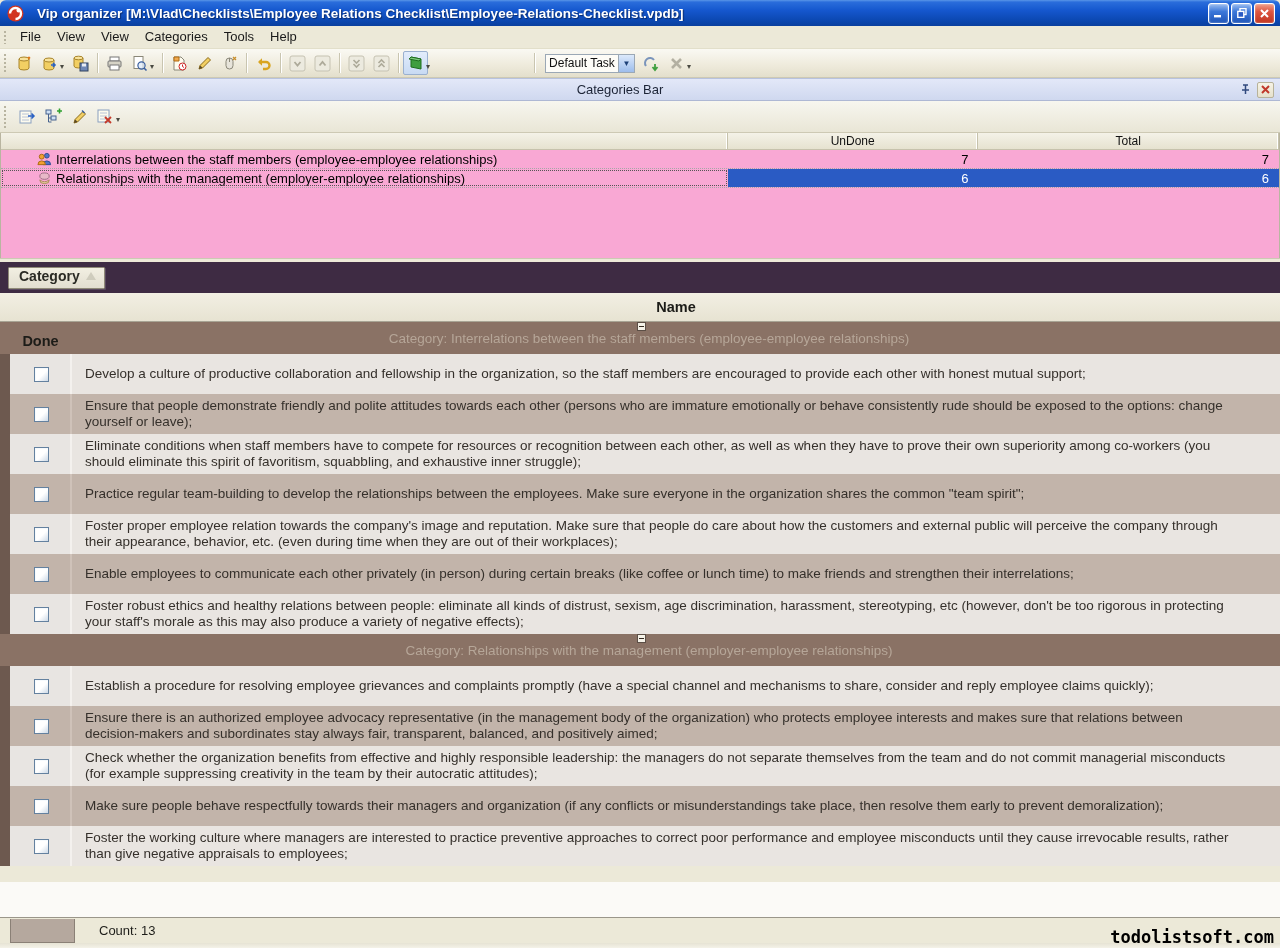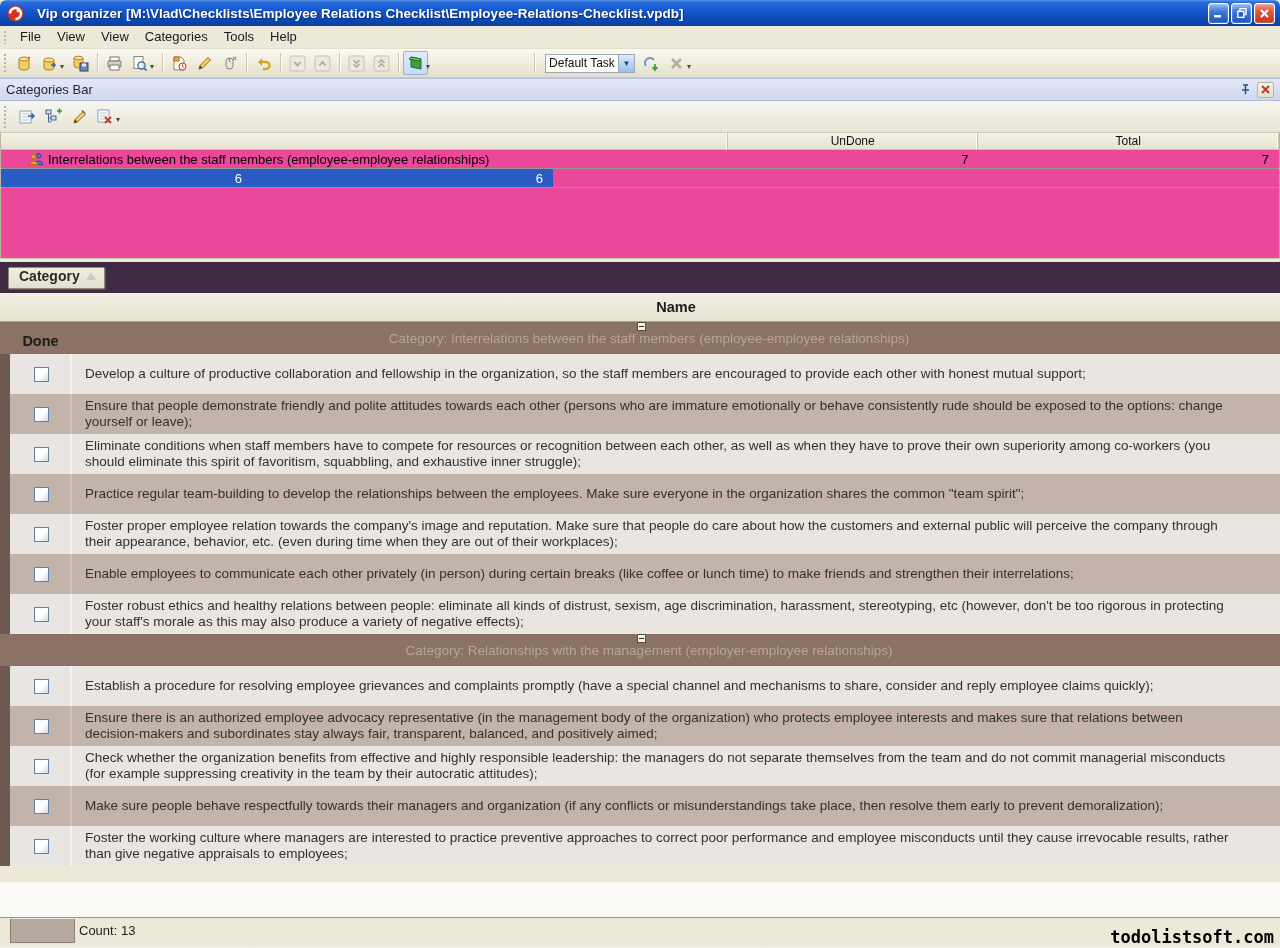--- a/index.html
+++ b/index.html
@@ -57,40 +57,40 @@
   .combo .combo-arrow {
     width:16px; height:17px; background:linear-gradient(#dce9fb,#9dbdec);
     border-left:1px solid #9ba8b5; display:flex; align-items:center; justify-content:center;
     font-size:8px; color:#1b3f77;
   }
 
   
   .catbar-header {
     position:absolute; top:78px; left:0; width:1280px; height:23px;
     background:linear-gradient(#e3e8f8,#cfd8ef); border-top:1px solid #b7c2de; border-bottom:1px solid #aeb8d4;
-    display:flex; align-items:center; padding:0 6px;
+    display:flex; align-items:center; padding:0 6px;text-align:center;
   }
   .catbar-header .catbar-title { font-size:13px; color:#1c2436; flex:1; }
   .panel-btn { width:17px; height:16px; display:flex; align-items:center; justify-content:center; margin-left:3px; }
   .catbar-toolbar {
     position:absolute; top:101px; left:0; width:1280px; height:32px;
     background:linear-gradient(#f7f6ef,#e9e6d6); border-bottom:1px solid #cdc9b4;
     display:flex; align-items:center; padding-left:14px;
   }
   .catbar-toolbar .tb-btn { width:26px; height:26px; }
 
   
-  .cat-grid { position:absolute; top:133px; left:0; width:1280px; height:125px; background:#ec4899; border-left:1px solid #b9b5a0; border-right:1px solid #b9b5a0; }
+  .cat-grid { position:absolute; top:133px; left:0; width:1280px; height:125px; background:#f9a8d4; border-left:1px solid #b9b5a0; border-right:1px solid #b9b5a0; }
   .cat-grid-header { display:flex; height:17px; background:linear-gradient(#f4f2e8,#e6e2d0); border-bottom:1px solid #c6c2ac; font-size:12px; color:#111; }
   .cgh-cell { border-right:1px solid #c6c2ac; box-shadow:inset -1px 0 0 #fff; display:flex; align-items:center; justify-content:center; }
   .cgh-name { width:728px; }
   .cgh-undone { width:251px; }
   .cgh-total { width:301px; }
   .cat-row { display:flex; height:19px; font-size:13px; color:#000; align-items:stretch; border-bottom:1px dotted #a8a8a8; }
-  .cat-row .c-name { width:728px; display:flex; align-items:center; padding-left:28px; gap:4px; white-space:nowrap; overflow:hidden; }
+  .cat-row .c-name { width:728px; display:flex; align-items:center; padding-left:36px; gap:4px; white-space:nowrap; overflow:hidden; }
   .cat-row .c-undone { width:251px; text-align:right; padding:2px 10px 0 0; }
   .cat-row .c-total { width:301px; text-align:right; padding:2px 10px 0 0; }
   .cat-row.selected .c-name { outline:1px dotted #555; outline-offset:-2px; }
   .cat-row.selected .c-undone, .cat-row.selected .c-total { background:#2a5bc4; color:#fff; }
   .cat-row .row-icon { width:15px; height:14px; flex:0 0 auto; }
 
   .splitter { position:absolute; top:258px; left:0; width:1280px; height:4px; background:#ece9d8; border-top:1px solid #cdc9b4; }
 
   
   .group-band { position:absolute; top:262px; left:0; width:1280px; height:31px; background:#3e2b43; }
@@ -128,21 +128,21 @@
   }
 
   .below-grid { position:absolute; top:882px; left:0; width:1280px; height:35px; background:#fbfaf7; }
 
   
   .statusbar {
     position:absolute; top:917px; left:0; width:1280px; height:26px;
     background:#ece9d8; border-top:1px solid #9a968a; display:flex; align-items:center;
   }
   .statusbar .footer-cell { width:65px; height:24px; margin-left:10px; background:#b5a89e; border:1px solid #8a8076; border-top:none; }
-  .statusbar .count-text { font-size:13px; color:#1e1e1a; margin-left:4px; }
+  .statusbar .count-text { font-size:13px; color:#1e1e1a; margin-left:24px; }
   .bottom-strip { position:absolute; top:943px; left:0; width:1280px; height:5px; background:linear-gradient(#e6e3d4,#f4f2e8); }
   .watermark {
     position:absolute; right:6px; bottom:1px; font-family:"DejaVu Sans Mono","Liberation Mono",monospace;
     font-weight:bold; font-size:17px; color:#000; letter-spacing:0px;
   }
   svg { display:block; }
 </style>
 </head>
 <body>
 
@@ -373,20 +373,28 @@
               <circle cx="5" cy="4.5" r="2.6" fill="#f0a030" stroke="#a86a10"></circle>
               <path d="M1 13 a4 4 0 0 1 8 0 z" fill="#f0a030" stroke="#a86a10"></path>
             </svg>
 
           <span class="c-label">Interrelations between the staff members (employee-employee relationships)</span>
         </div>
         <div class="c-undone">7</div>
         <div class="c-total">7</div>
       </div>
         <div class="cat-row selected">
+        <div class="c-name">
+
+          <svg class="row-icon icon-hand" viewBox="0 0 16 14">
+              <ellipse cx="8" cy="5" rx="5" ry="3.4" fill="#e8b8c8" stroke="#9a6a80"></ellipse>
+              <path d="M3 9 q5 4 10 0 l-1 3 q-4 2 -8 0 z" fill="#e8cfa0" stroke="#a8885a"></path>
+            </svg>
+          <span class="c-label">Relationships with the management (employer-employee relationships)</span>
+        </div>
         <div class="c-undone">6</div>
         <div class="c-total">6</div>
       </div>
       </div>
 
   </div>
 
   <div class="splitter"></div>
 
   <div class="group-band">

